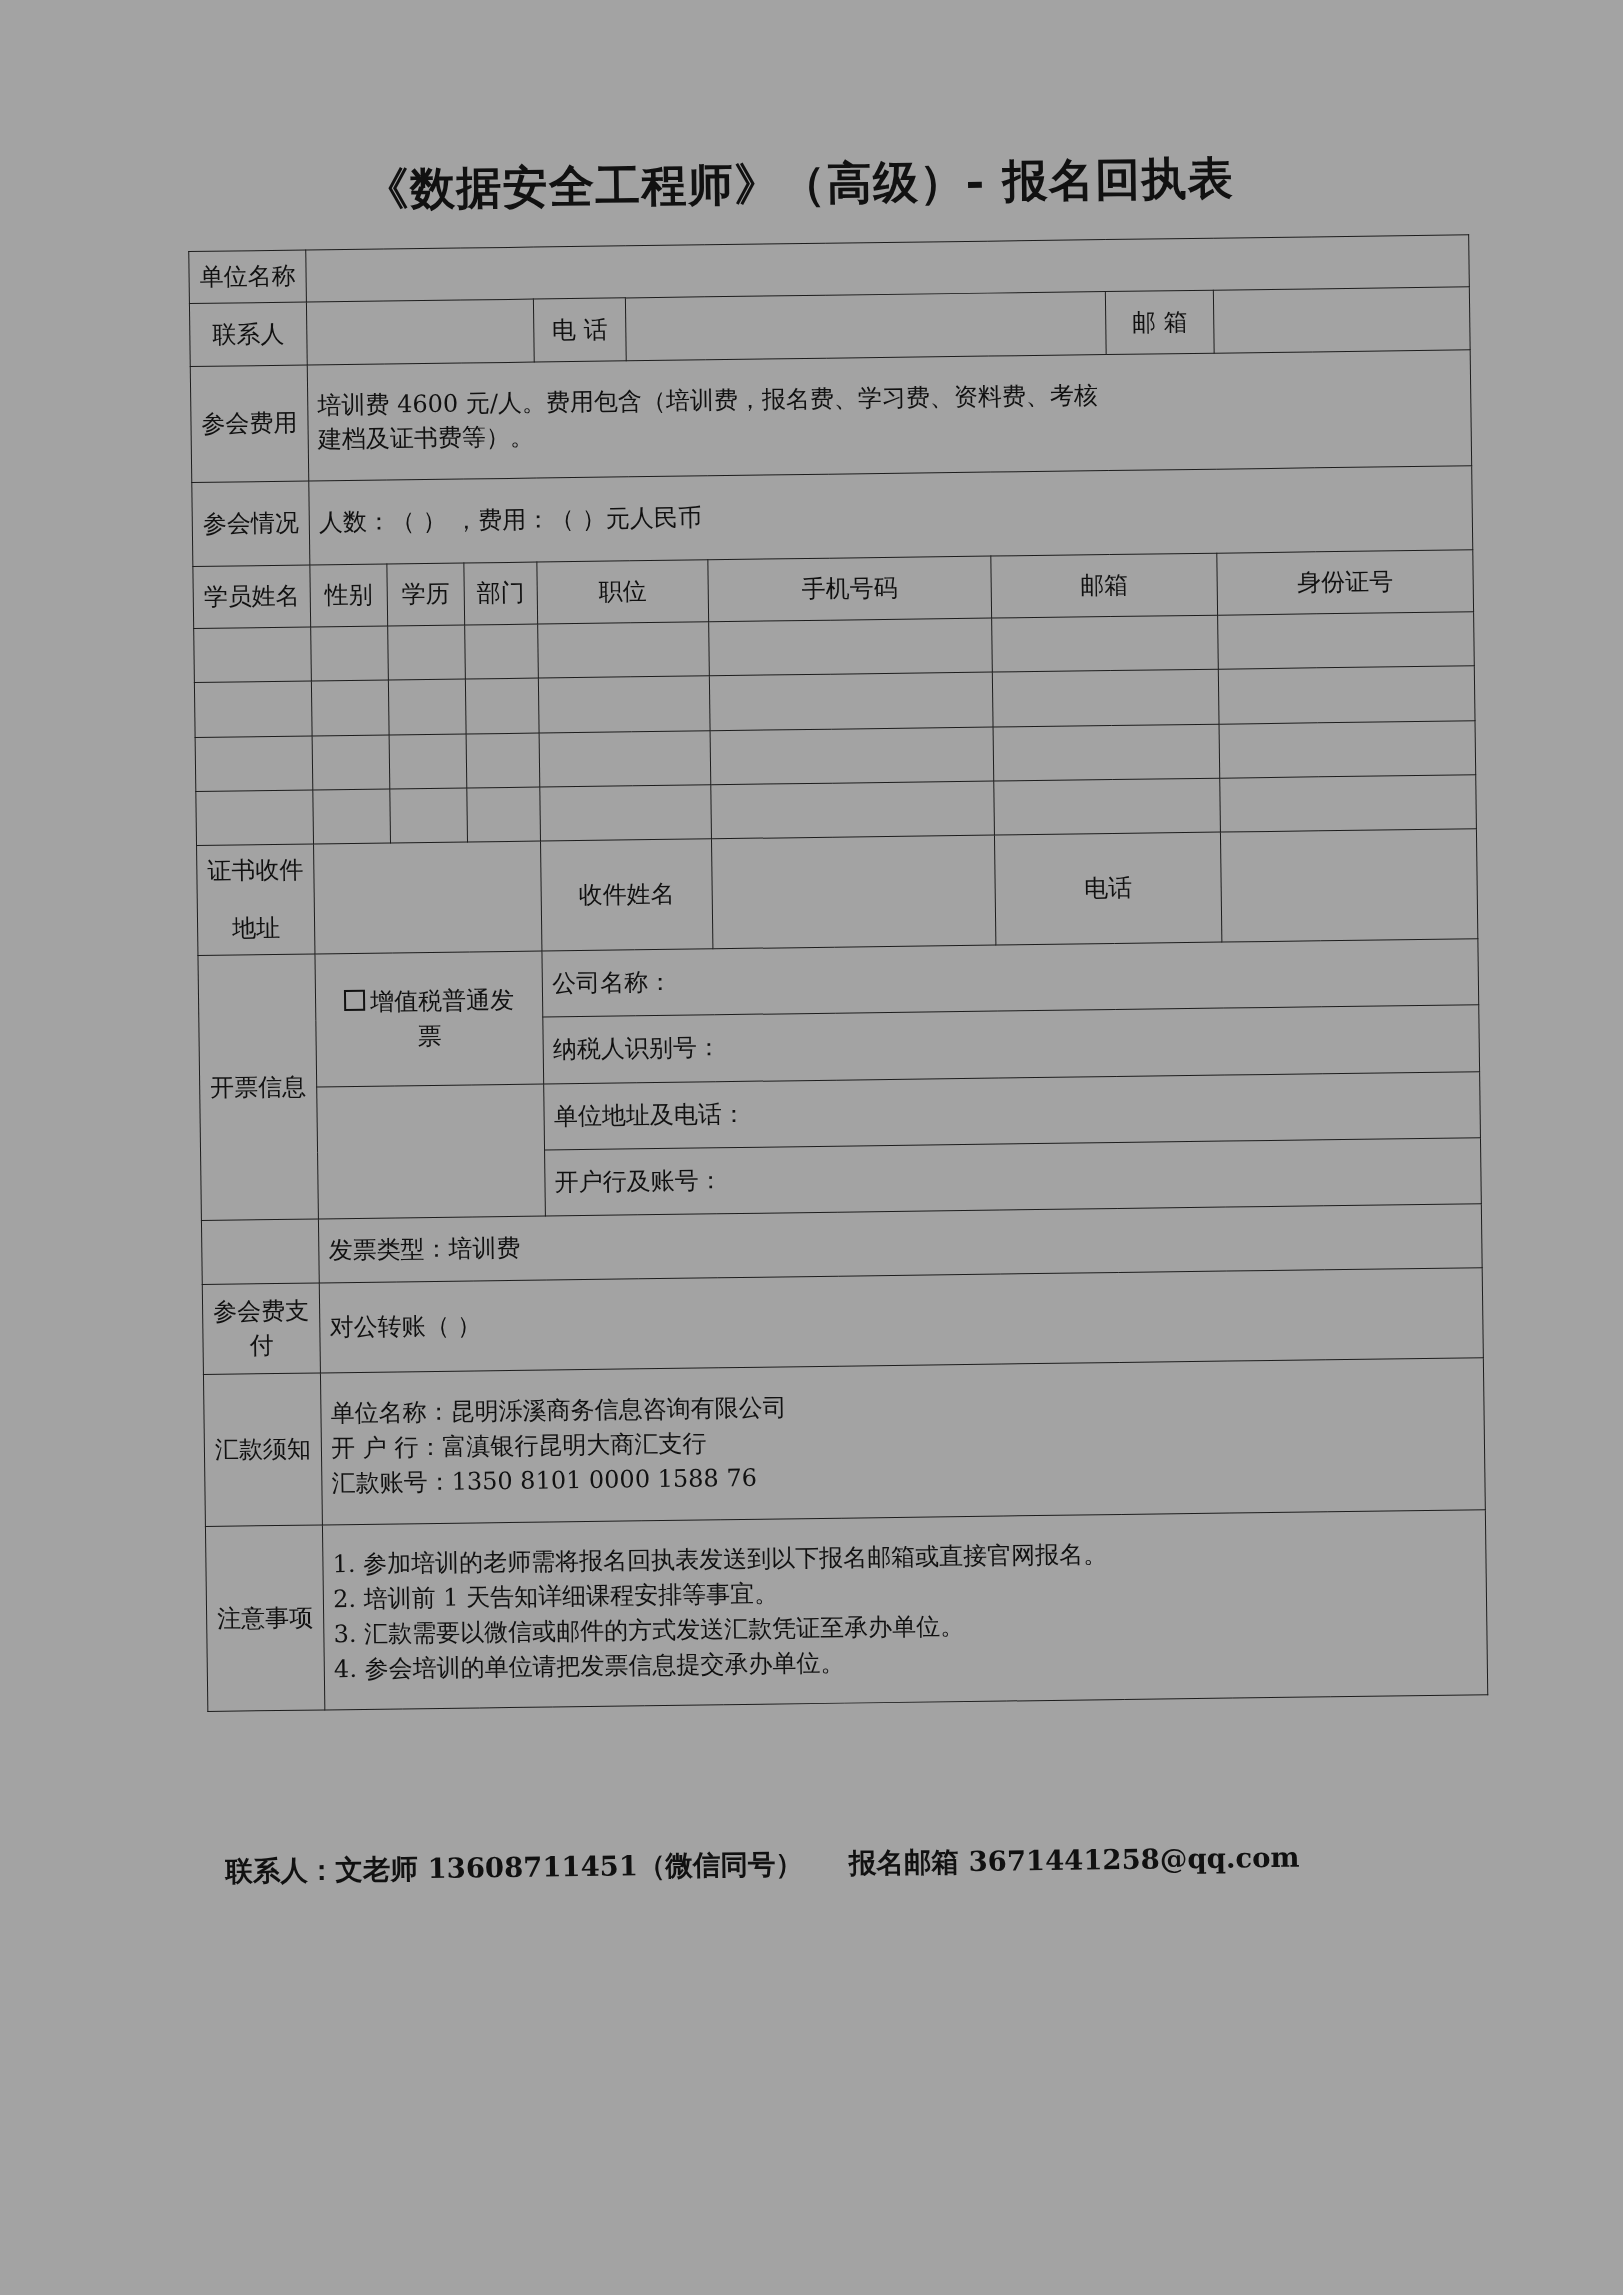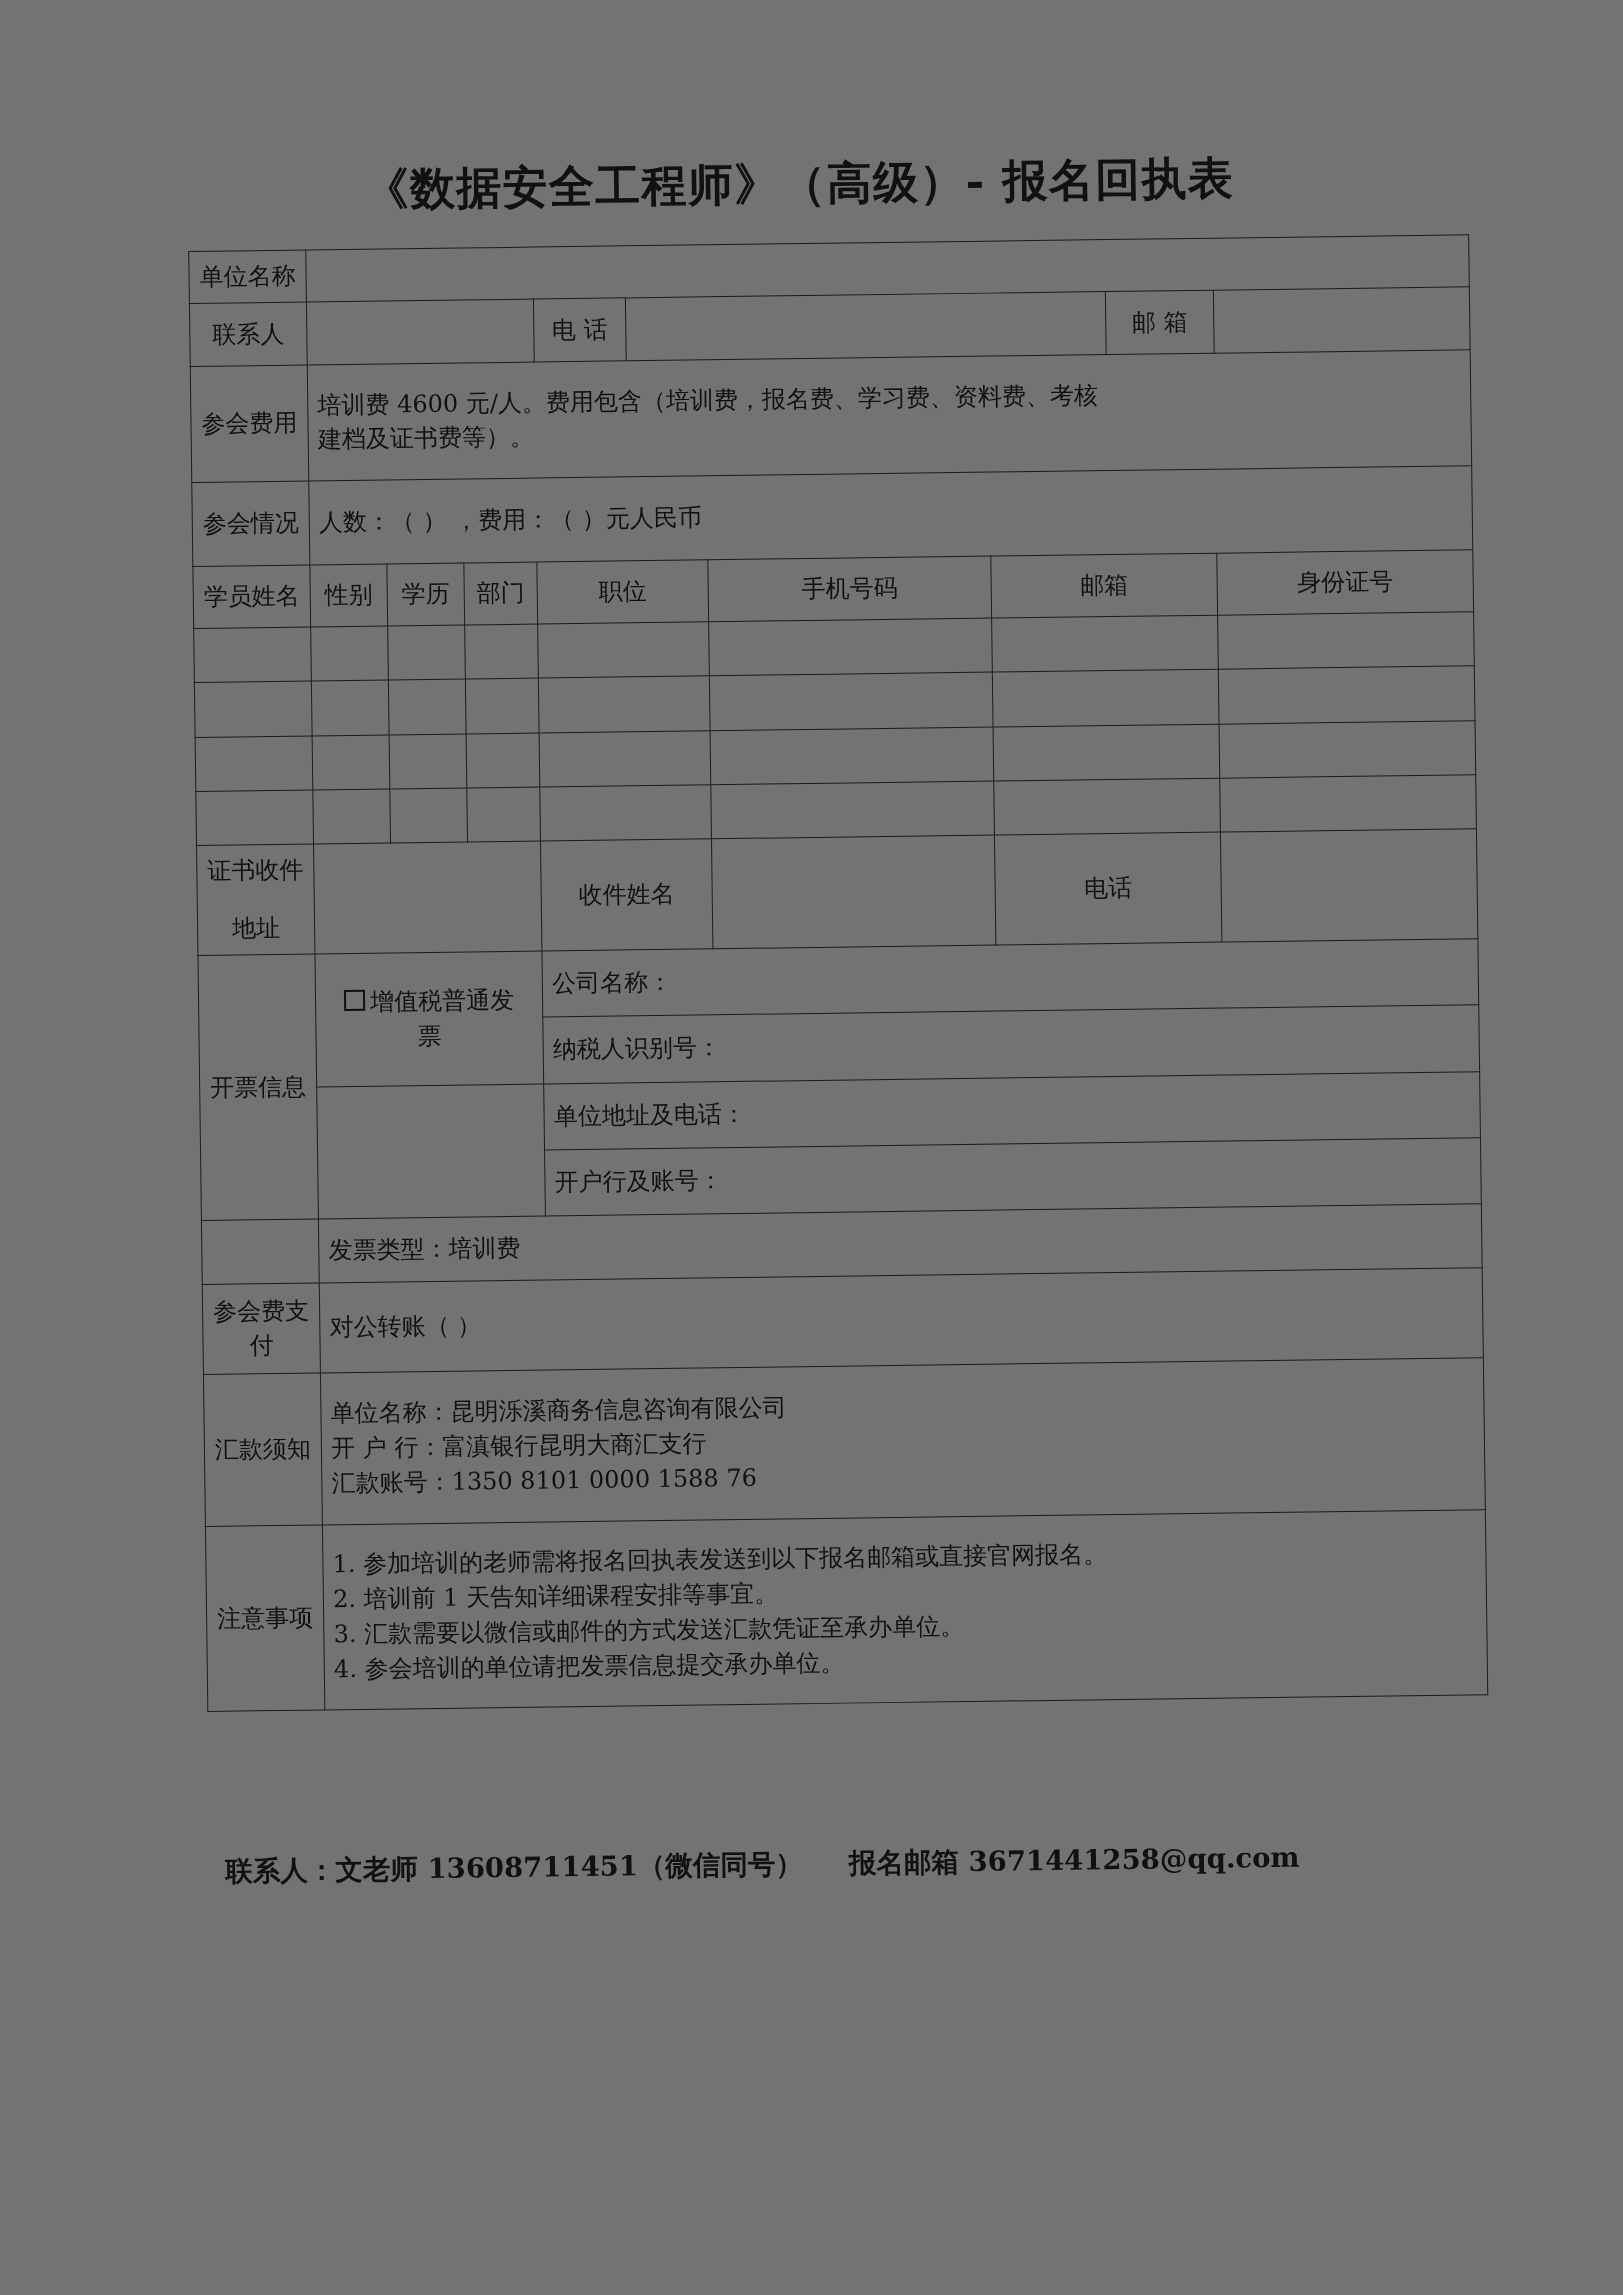--- a/index.html
+++ b/index.html
@@ -6,21 +6,21 @@
   body{
     width:1623px;height:2295px;
     font-family:"DejaVu Sans","Liberation Sans",sans-serif;
     color:#1a1a1a;
     -webkit-font-smoothing:antialiased;
     position:relative;
     overflow:hidden;
   }
   .page{
     position:absolute;inset:0;
-    background:#737373;
+    background:#a3a3a3;
   }
   
   .sheet{
     position:absolute;
     left:0;top:0;width:1623px;height:2295px;
     transform:rotate(-0.75deg);
     transform-origin:812px 1145px;
   }
   .title{
     position:absolute;

